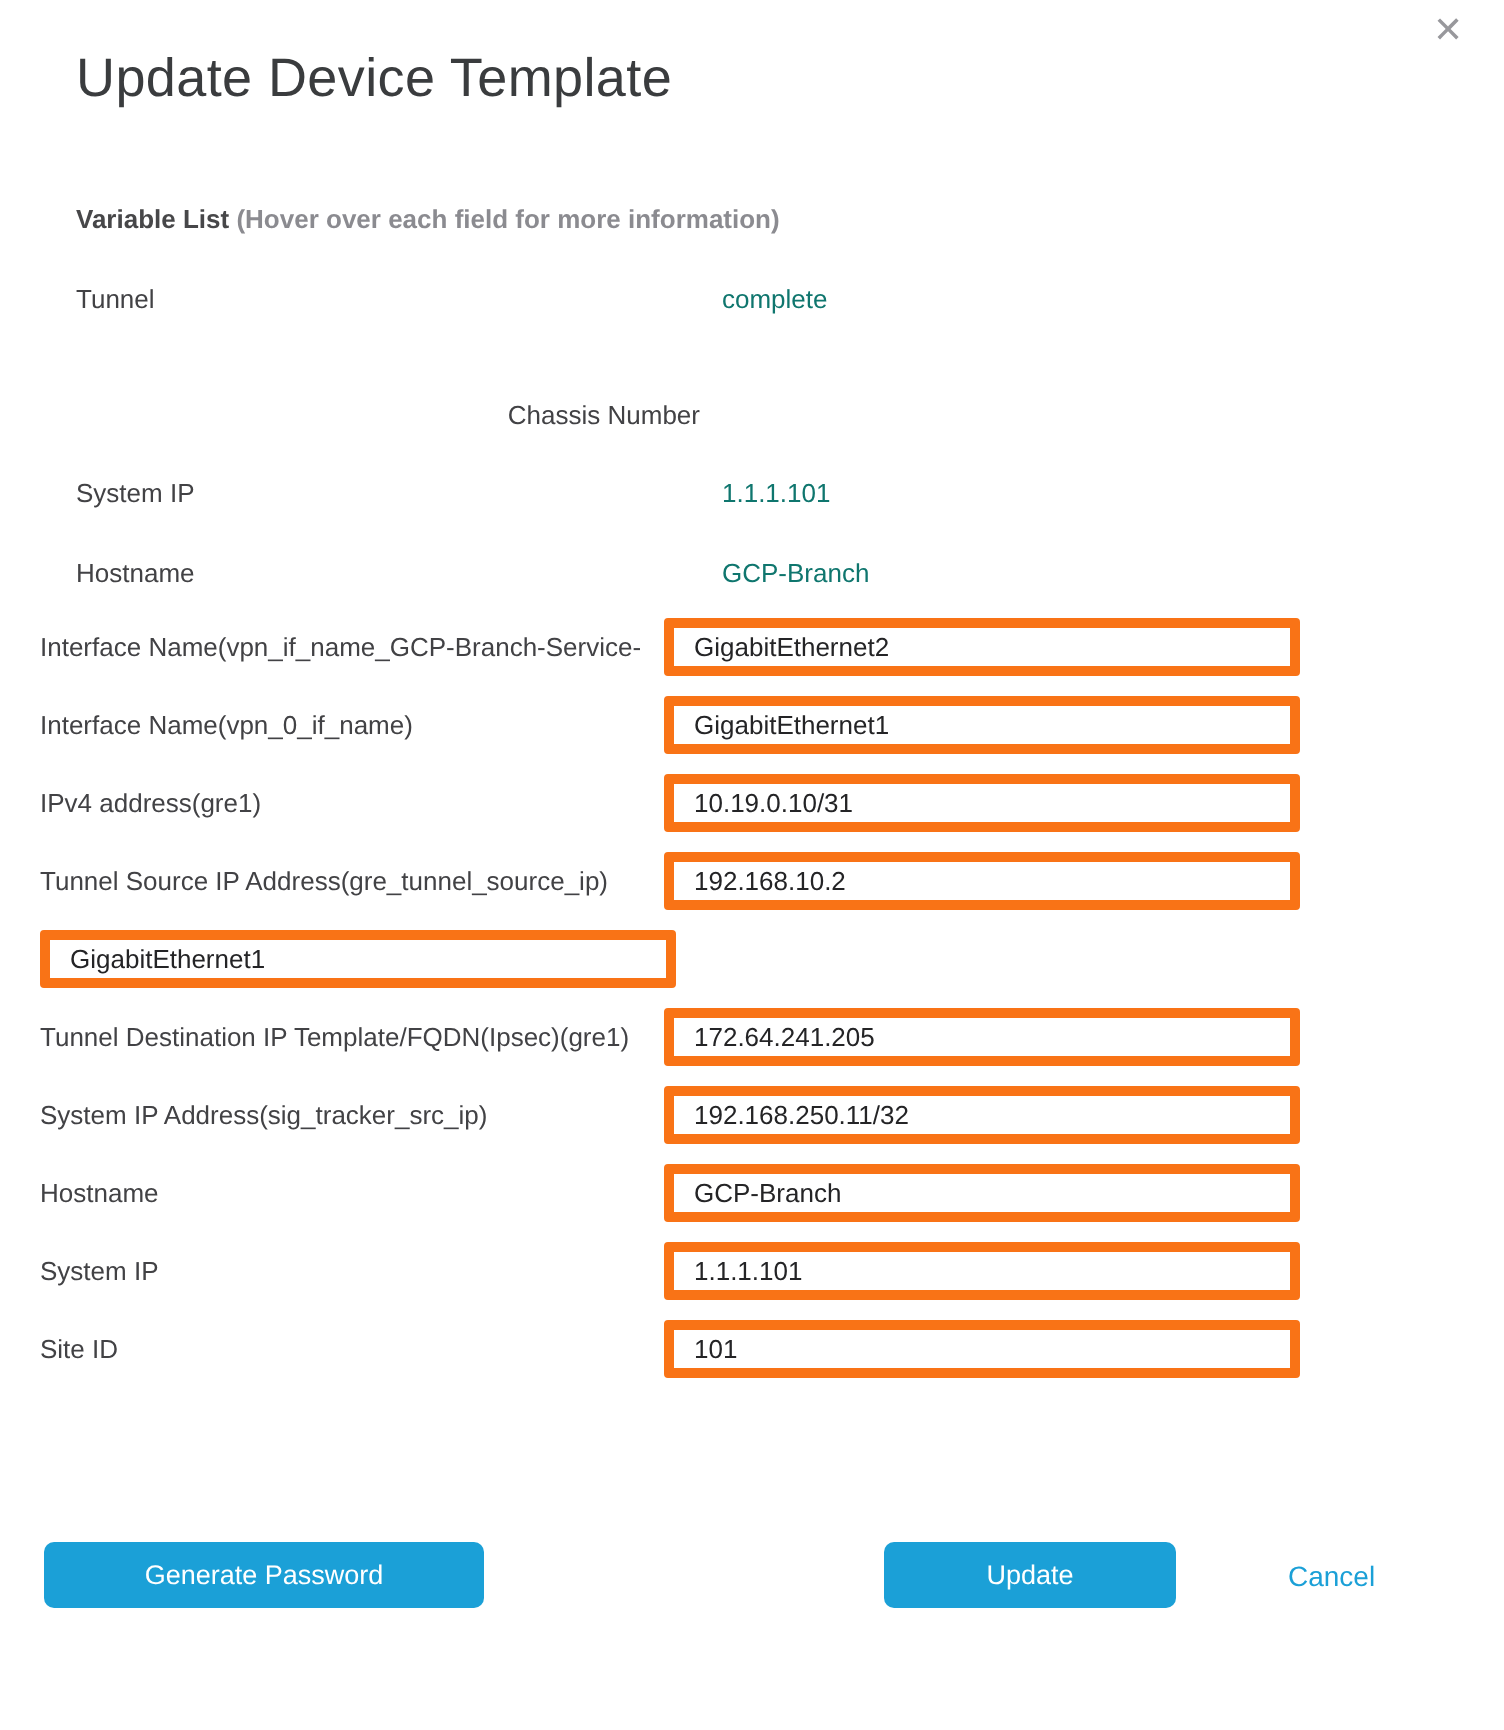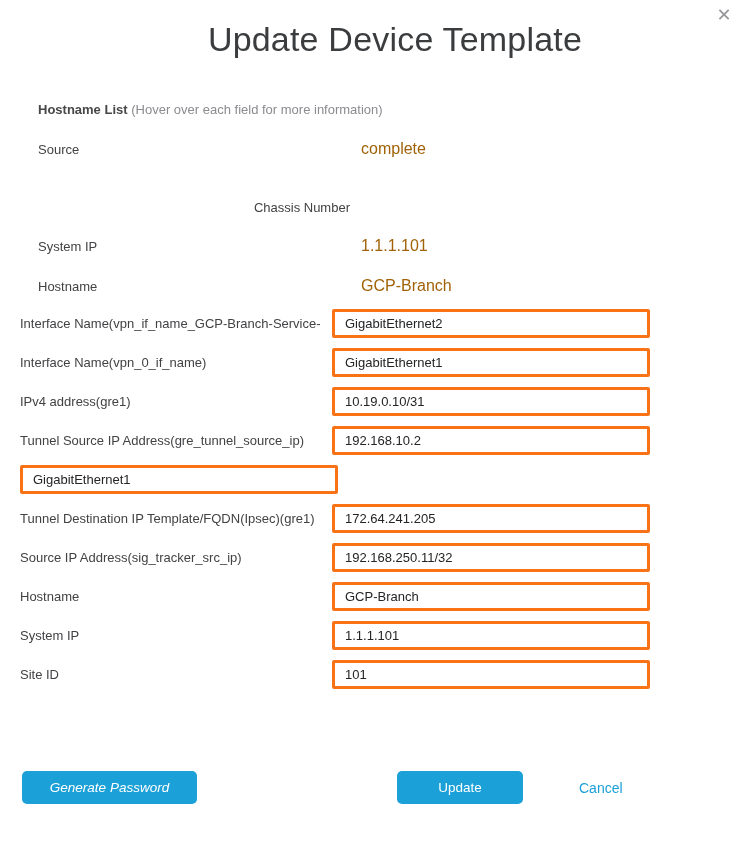--- a/index.html
+++ b/index.html
@@ -17,69 +17,68 @@
   .close-btn {
     position: absolute; top: 5px; right: 18px;
     width: 20px; height: 20px;
     font-size: 18px; line-height: 20px; text-align: center;
     color: #98989c; cursor: pointer;
     font-weight: 300;
   }
 
   .page-title {
     margin: 0 0 0 38px;
-    font-size: 34px;
+    font-size: 27px;
     font-weight: 300;
     letter-spacing: 0.2px;
     color: #3a3c3e;
     line-height: 34px;
-    text-align: center;
   }
 
   .section-head {
     margin: 46px 38px 21px 38px;
     font-size: 13px;
     line-height: 16px;
   }
   .section-title { font-weight: bold; color: #474749; }
-  .section-hint { color: #8b8b90; font-weight: normal; }
+  .section-hint { color: #8b8b90; font-weight: bold; }
 
   .rows { }
   .row {
     display: flex;
     align-items: center;
     padding-left: 38px;
     padding-right: 84px;
   }
   .row .label {
     width: 312px;
     flex: 0 0 312px;
     font-size: 13px;
     color: #424245;
     white-space: nowrap;
     overflow: hidden;
   }
   .row.static { min-height: 20px; }
   .row.static .value {
     width: 318px;
     padding-left: 11px;
-    font-size: 16px;
-    color: #a16207;
+    font-size: 13px;
+    color: #0f766e;
     white-space: nowrap;
   }
   .row.static.gap-lg { margin-bottom: 38px; }
   .row.static.gap-md { margin-bottom: 19px; text-align: right; }
   .row.static.gap-md2 { margin-bottom: 20px; }
   .row.static.gap-sm { margin-bottom: 13px; }
 
   .row.inputrow { margin-bottom: 10px; padding-left: 20px; }
   .row.inputrow .field-input {
     width: 318px;
     height: 29px;
-    border: 3px solid #f97316;
+    border: 5px solid #f97316;
     border-radius: 2px;
     background: #ffffff;
     padding: 0 10px;
     font-family: "Liberation Sans", sans-serif;
     font-size: 13px;
     color: #242426;
     outline: none;
   }
 
   .footer {
@@ -91,48 +90,48 @@
   .btn {
     border: none;
     border-radius: 5px;
     background: #1ba0d7;
     color: #ffffff;
     font-family: "Liberation Sans", sans-serif;
     font-size: 13.5px;
     height: 33px;
     cursor: pointer;
   }
-  .btn-generate { width: 175px; font-style: italic; }
-  .btn-update { width: 126px; margin-left: 200px; }
+  .btn-generate { width: 220px; }
+  .btn-update { width: 146px; margin-left: 200px; }
   .cancel-link {
     margin-left: 56px;
     color: #1ba0d7;
     font-size: 14px;
     cursor: pointer;
     text-decoration: none;
   }
 </style>
 </head>
 <body>
 
 <div class="dialog">
 
   <div class="close-btn">✕</div>
 
   <h1 class="page-title">Update Device Template</h1>
 
   <div class="section-head">
-    <span class="section-title">Hostname List</span>
+    <span class="section-title">Variable List</span>
     <span class="section-hint">(Hover over each field for more information)</span>
   </div>
 
   <div class="rows">
 
     <div class="row static gap-lg">
-      <div class="label">Source</div>
+      <div class="label">Tunnel</div>
       <div class="value">complete</div>
     </div>
 
     <div class="row static gap-md">
       <div class="label">Chassis Number</div>
       <div class="value"></div>
     </div>
 
     <div class="row static gap-md2">
       <div class="label">System IP</div>
@@ -168,21 +167,21 @@
     <div class="row inputrow">
       <input class="field-input" type="text" value="GigabitEthernet1" style="">
     </div>
 
     <div class="row inputrow">
       <div class="label">Tunnel Destination IP Template/FQDN(Ipsec)(gre1)</div>
       <input class="field-input" type="text" value="172.64.241.205" style="">
     </div>
 
     <div class="row inputrow">
-      <div class="label">Source IP Address(sig_tracker_src_ip)</div>
+      <div class="label">System IP Address(sig_tracker_src_ip)</div>
       <input class="field-input" type="text" value="192.168.250.11/32" style="">
     </div>
 
     <div class="row inputrow">
       <div class="label">Hostname</div>
       <input class="field-input" type="text" value="GCP-Branch" style="">
     </div>
 
     <div class="row inputrow">
       <div class="label">System IP</div>

